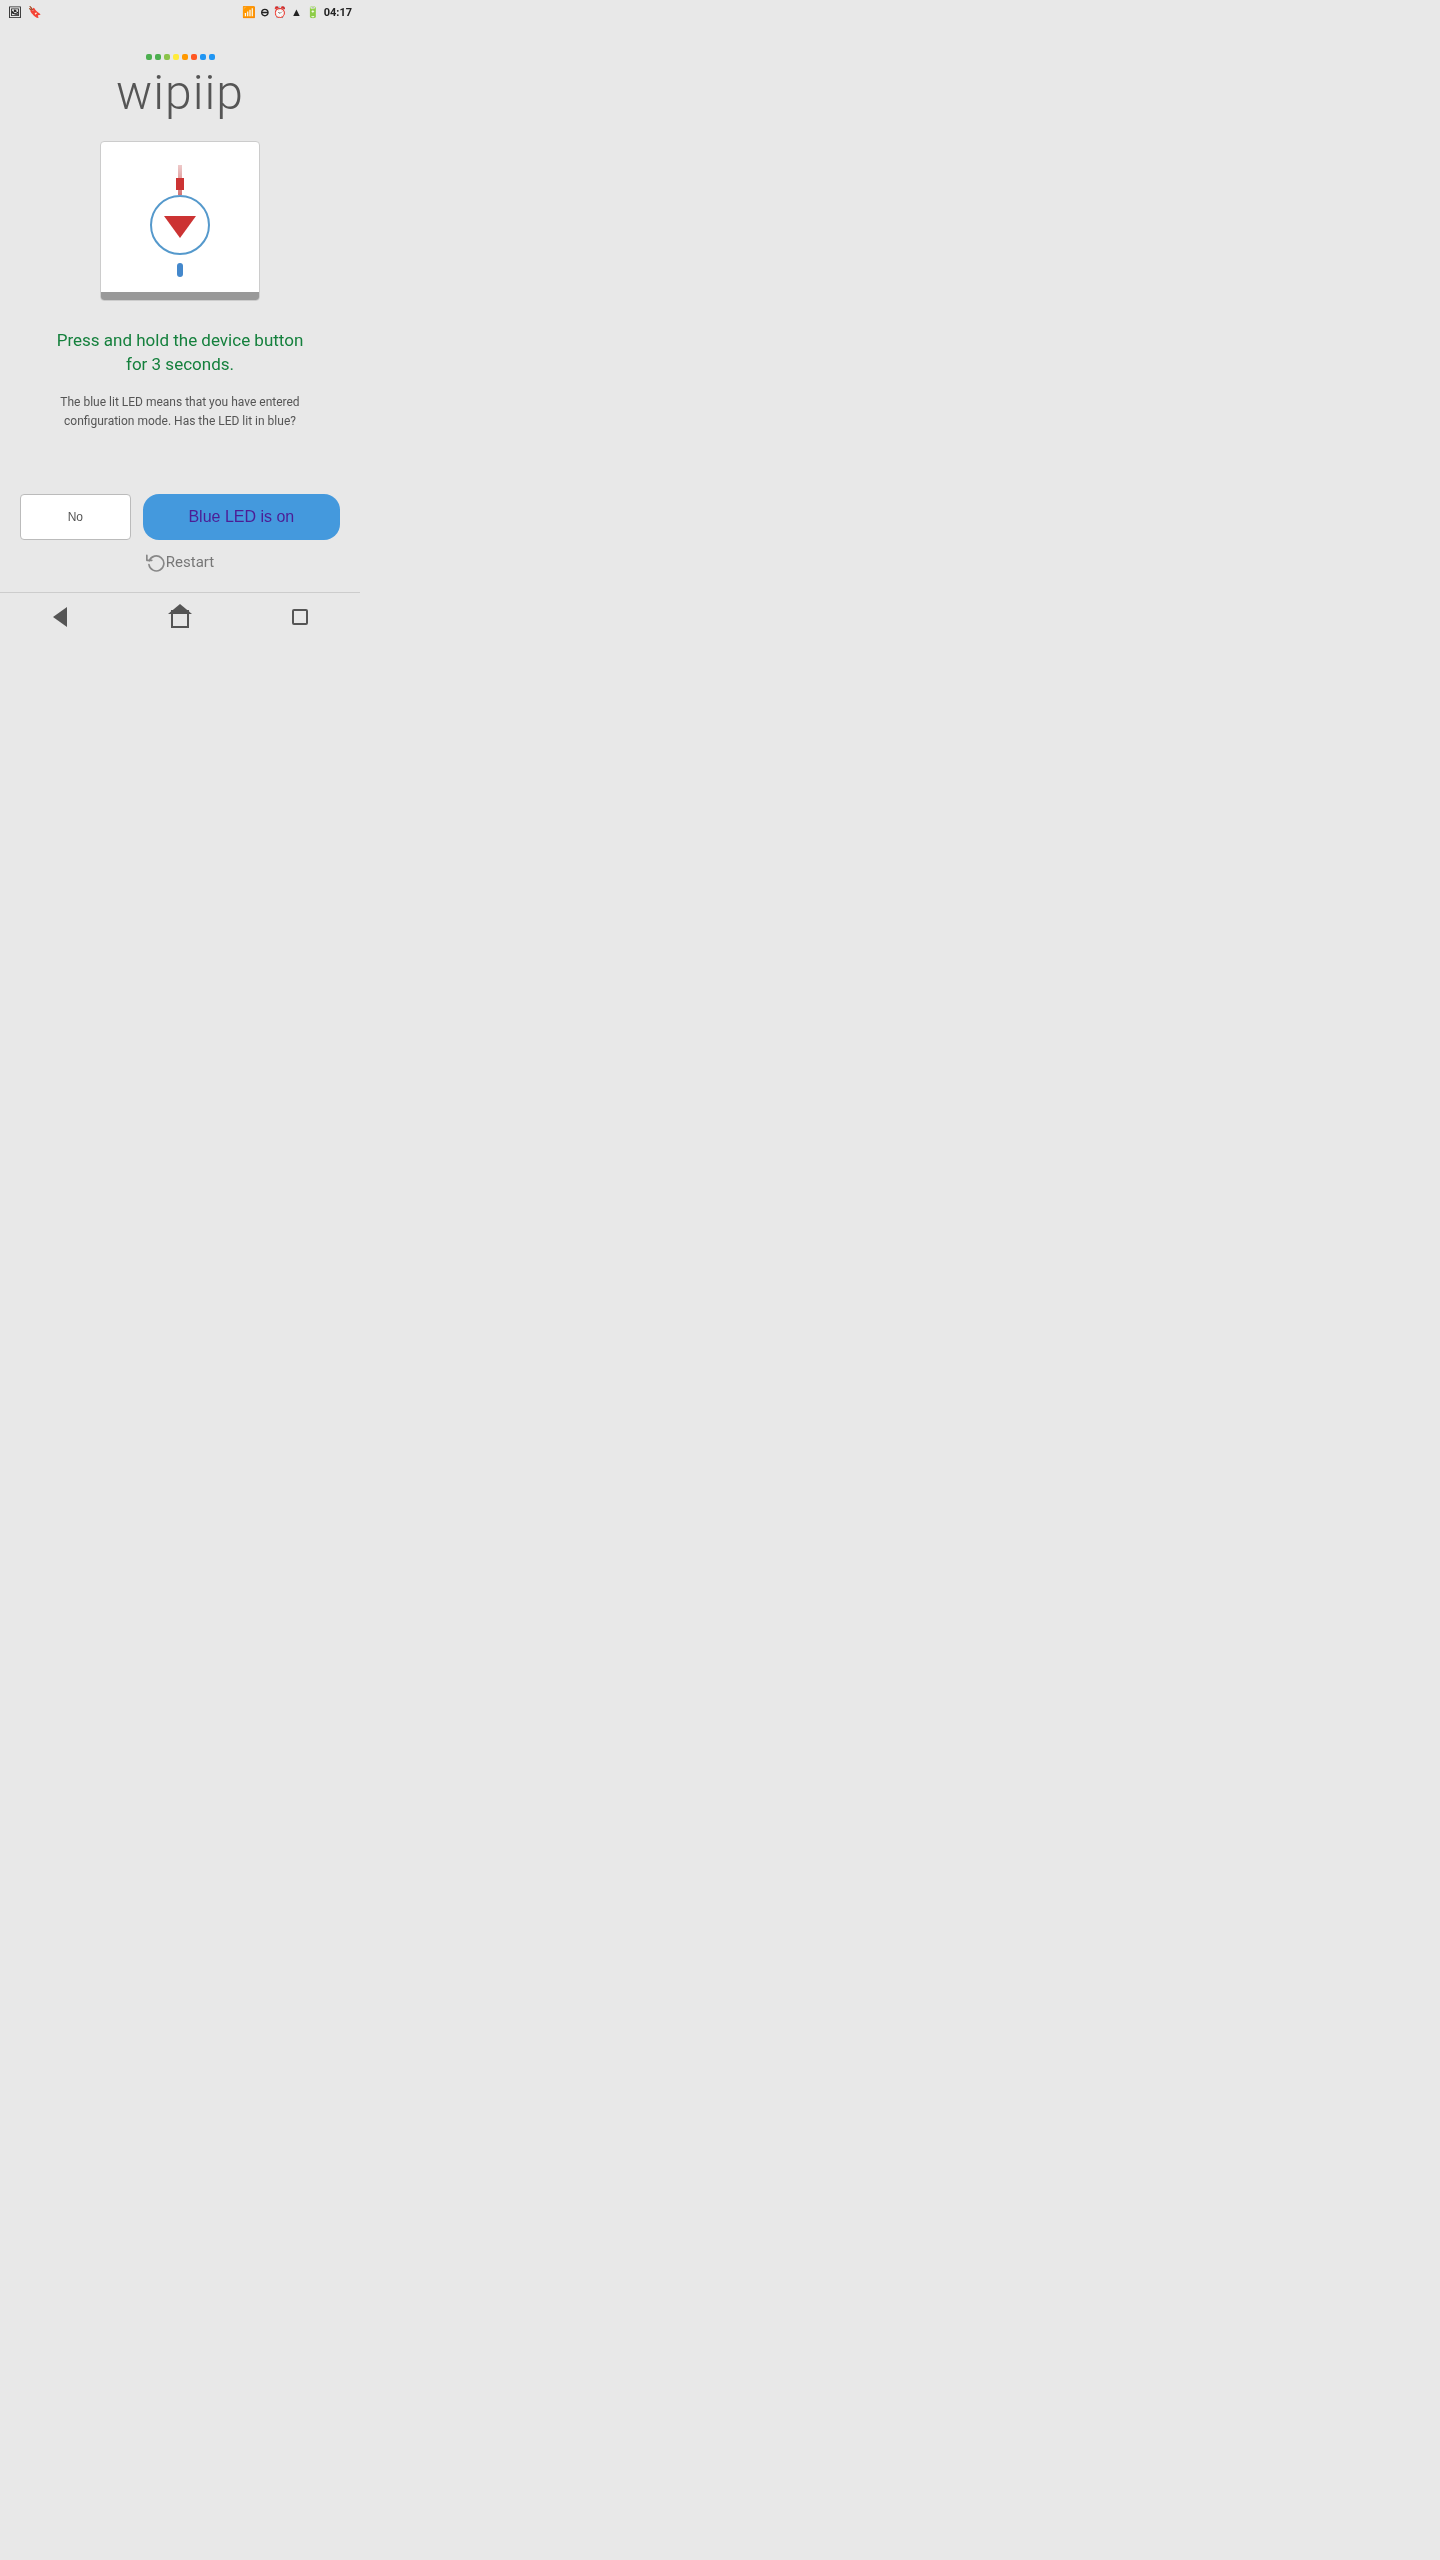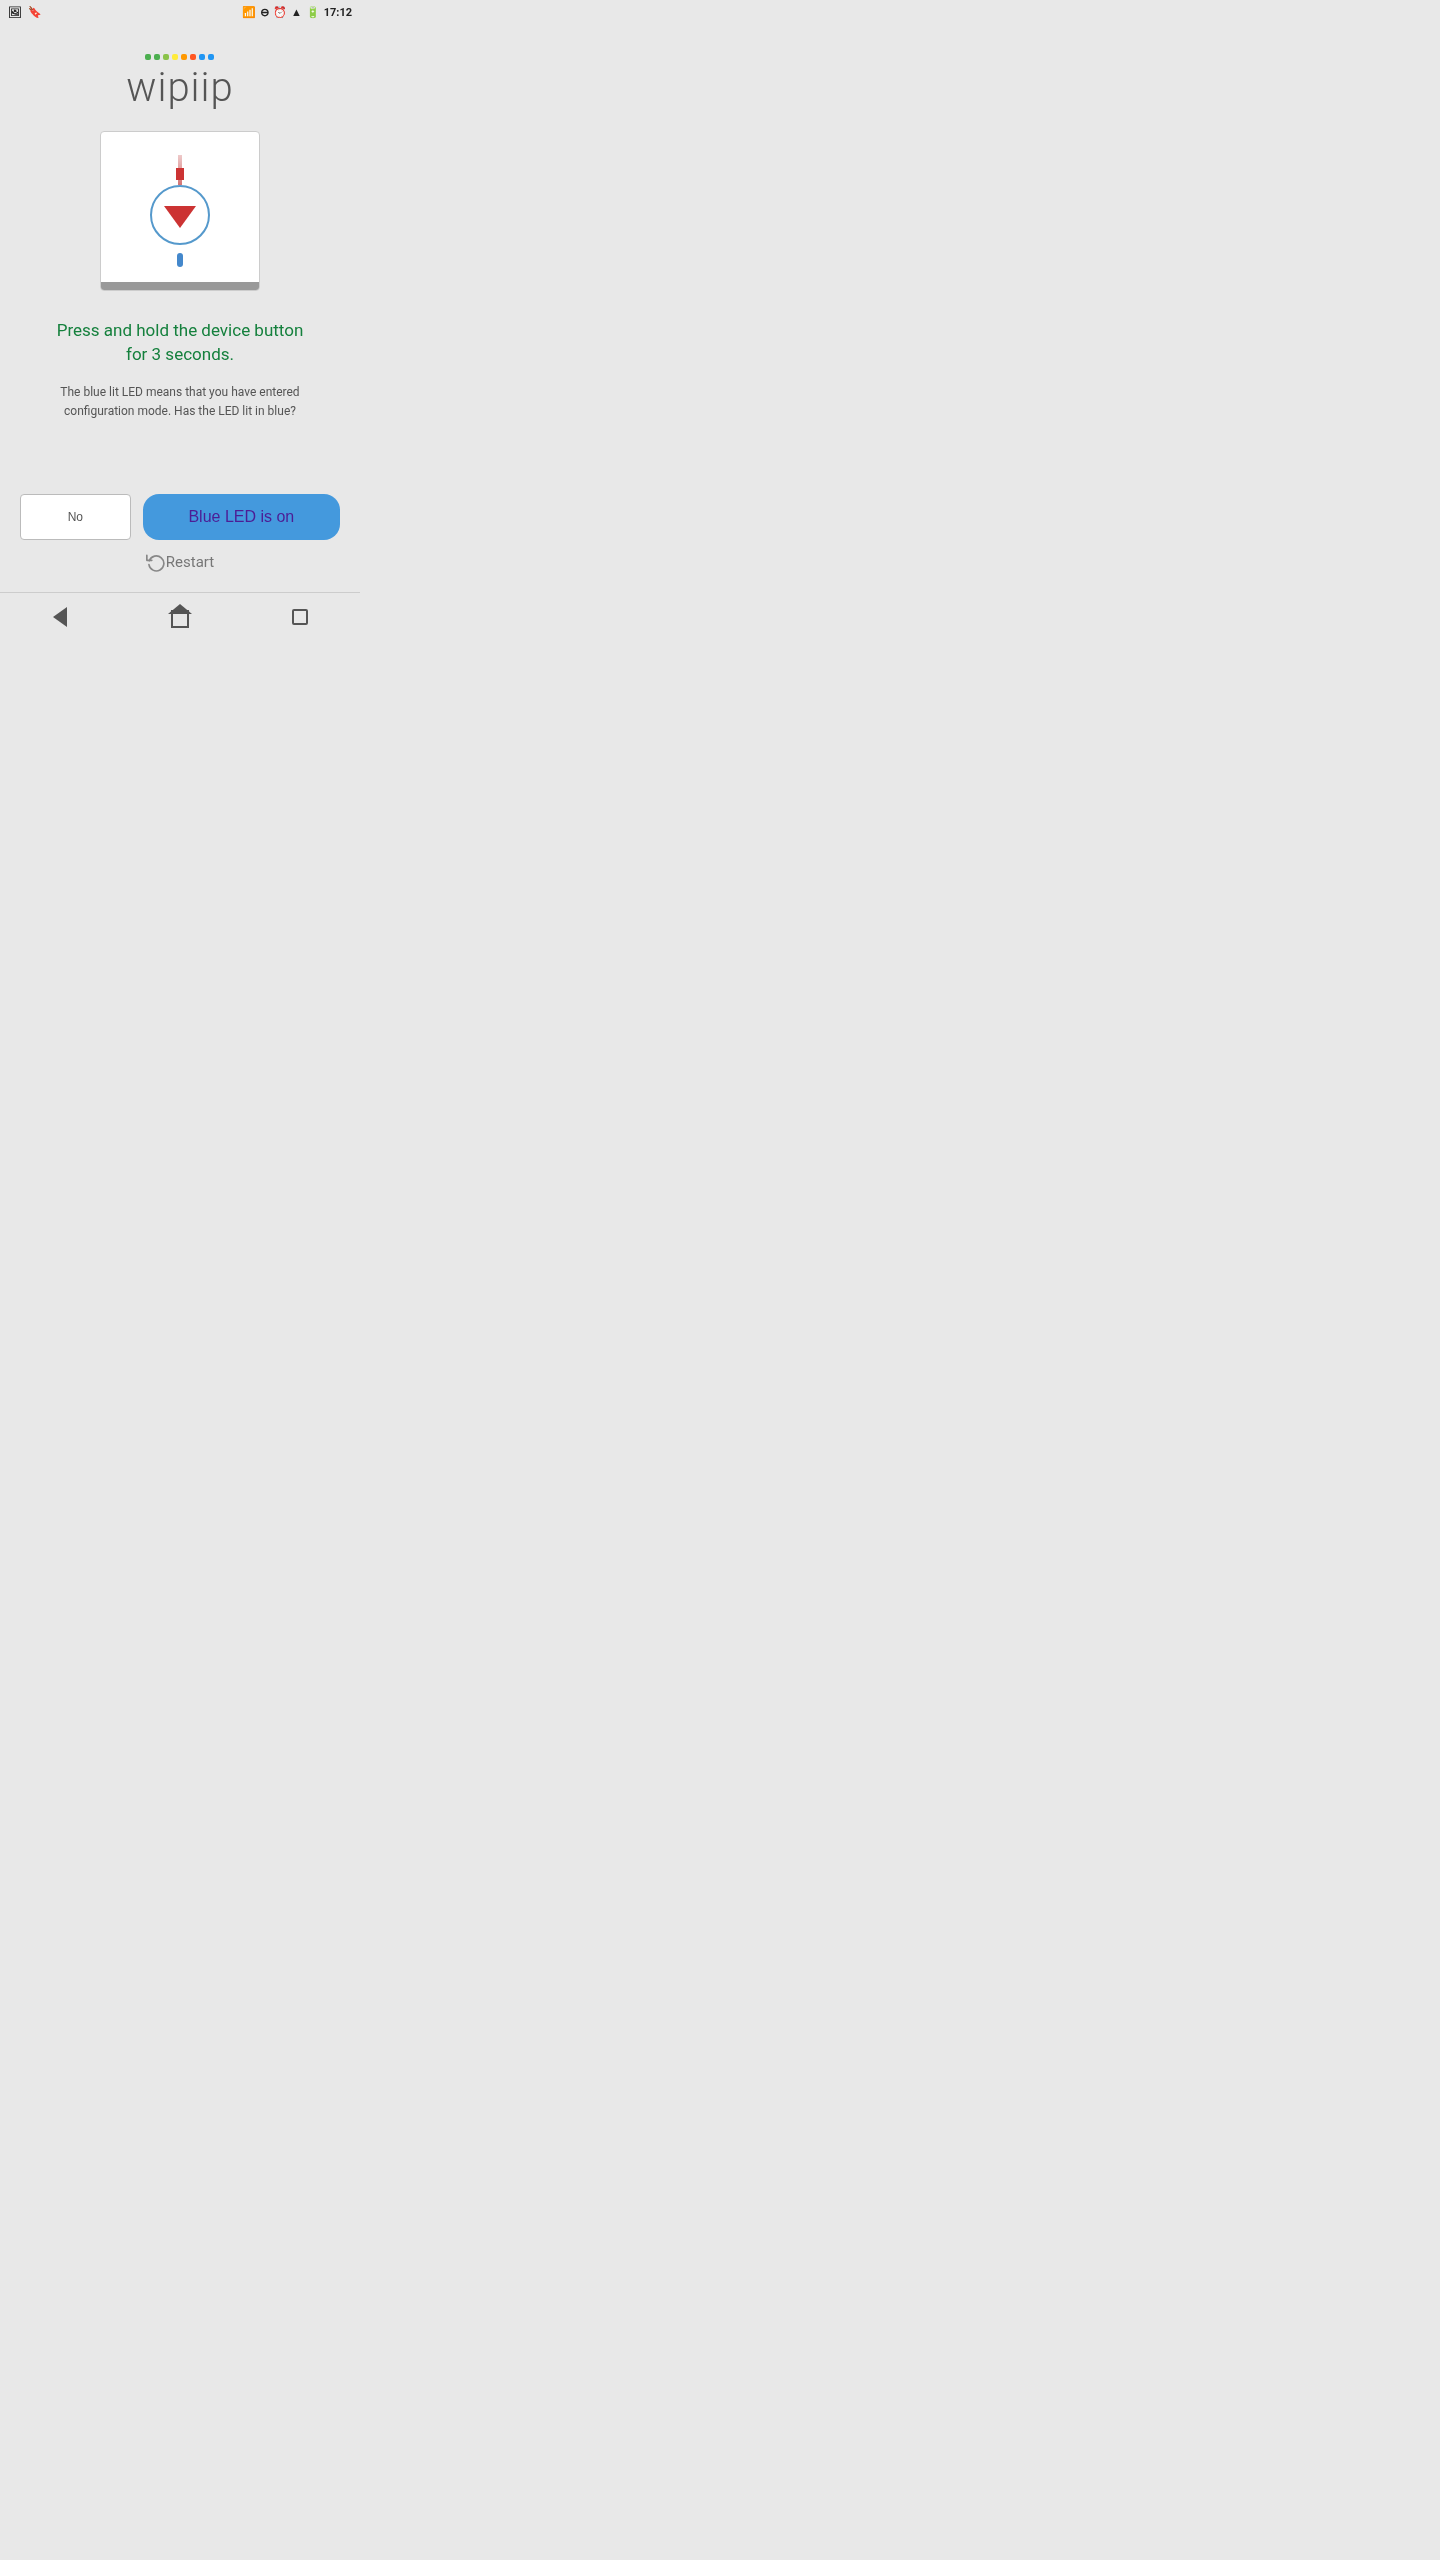--- a/index.html
+++ b/index.html
@@ -61,21 +61,21 @@
       margin-bottom: 4px;
     }
 
     .logo-dot {
       width: 6px;
       height: 6px;
       border-radius: 2px;
     }
 
     .logo-text {
-      font-size: 40px;
+      font-size: 48px;
       font-weight: 300;
       color: #555;
       letter-spacing: 1px;
     }
 
     
     .device-illustration {
       margin-top: 20px;
       width: 160px;
       height: 160px;
@@ -296,21 +296,21 @@
   <div class="status-bar-left">
     <span>🖼</span>
     <span>🔖</span>
   </div>
   <div class="status-bar-right">
     <span>📶</span>
     <span>⊖</span>
     <span>⏰</span>
     <span>▲</span>
     <span>🔋</span>
-    <span>17:12</span>
+    <span>04:17</span>
   </div>
 </div>
 
 <div class="logo-container">
   <div class="logo-dots">
     <div class="logo-dot" style="background-color:#4CAF50;"></div>
     <div class="logo-dot" style="background-color:#4CAF50;"></div>
     <div class="logo-dot" style="background-color:#8BC34A;"></div>
     <div class="logo-dot" style="background-color:#FFEB3B;"></div>
     <div class="logo-dot" style="background-color:#FF9800;"></div>

